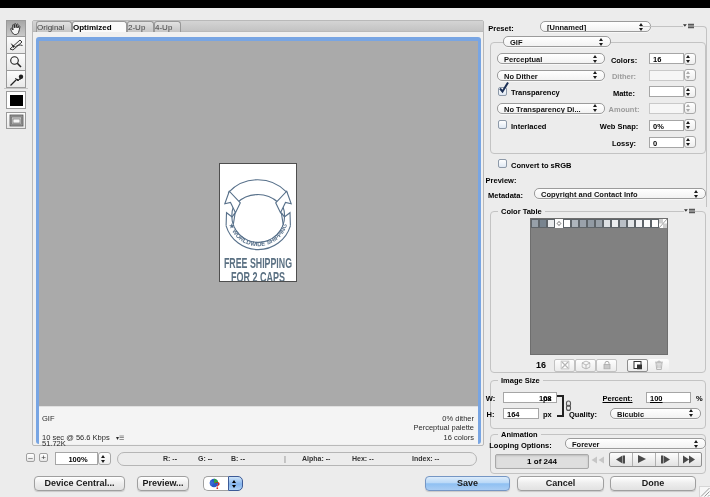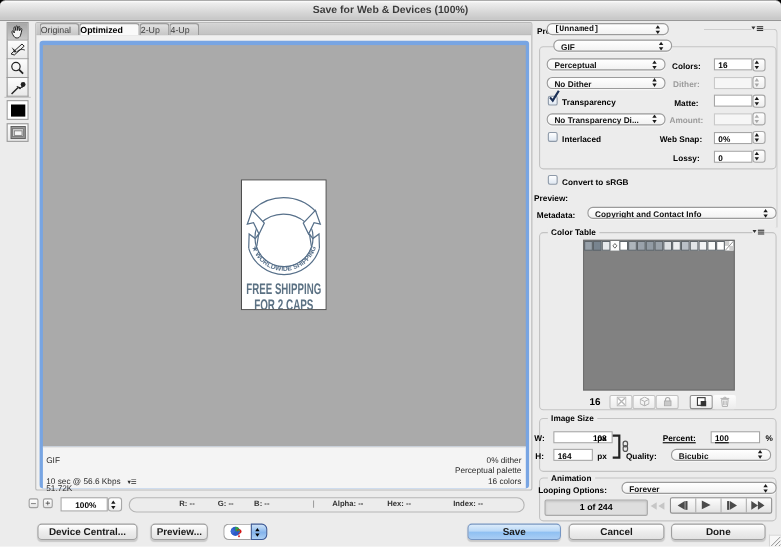--- a/index.html
+++ b/index.html
@@ -46,21 +46,20 @@
 .cbt svg{position:absolute;left:50%;top:50%;transform:translate(-50%,-50%);}
 
 .tab{height:11px;background:linear-gradient(#e2e2e2,#c6c6c6);border:1px solid #989898;border-bottom:none;border-radius:3px 3px 0 0;color:#3f3f3f;text-align:left;line-height:11px;font-size:8px;margin-left:-1px;}
 .tab.sel{background:#fafafa;color:#000;font-weight:bold;z-index:2;}
 
 </style>
 </head>
 <body>
 <div id="root">
   <div style="position:absolute;left:0;top:0;width:710px;height:8px;background:#000;"></div>
-  <div id="titlebar">Save for Web &amp; Devices (100%)</div>
 
   <div class="tool first sel" style="top:20px;" id="t-hand">
     <svg width="14" height="14" viewBox="0 0 14 14">
         <path d="M4.5 12 C3 10.5 2 8.5 1.8 7 C1.7 6 2.8 5.8 3.2 6.6 L4 8 L3.6 3.4 C3.5 2.4 4.7 2.3 4.9 3.2 L5.4 5.8 L5.5 2.3 C5.5 1.3 6.8 1.3 6.9 2.3 L7.1 5.7 L7.7 2.6 C7.9 1.7 9.1 1.9 9 2.8 L8.8 6 L9.6 4.3 C10 3.5 11.1 3.9 10.9 4.8 C10.5 6.7 10.2 9 9.5 10.5 C9 11.6 8 12.5 6.7 12.5 C5.8 12.5 5.1 12.6 4.5 12 Z" fill="#f5f5f5" stroke="#222" stroke-width="0.9"></path>
       </svg>
   </div>
   <div class="tool" style="top:37px;" id="t-slice">
     <svg width="15" height="14" viewBox="0 0 15 14">
         <path d="M1 11 L11 2 L13 4 L4 12 Z" fill="#eee" stroke="#222" stroke-width="0.9"></path>
         <path d="M1.5 5 L6 8.5 L4.5 10 Z" fill="#222"></path>
@@ -139,21 +138,21 @@
           </g>
         <defs>
             <path id="arcpath" d="M10.08 60.82 A 30.2 30.2 0 0 0 68.42 60.82"></path>
           </defs>
         <text font-size="6.1" font-weight="bold" fill="#57708a" font-family="Liberation Sans,sans-serif" letter-spacing="0.02"><textPath href="#arcpath" startOffset="0.5">★ WORLDWIDE SHIPPING</textPath></text>
       </svg>
     </div>
   </div>
 
   <div class="lb r" style="left:480px;top:23.5px;width:42px;">Preset:</div>
-  <div class="popup" style="left:497px;top:21px;width:111px;font-family:Liberation Mono, monospace;">[Unnamed]<span class="ud">
+  <div class="popup" style="left:540px;top:21px;width:111px;">[Unnamed]<span class="ud">
         <i class="u"></i>
         <i class="d"></i>
       </span></div>
   <div class="abs" style="left:640px;top:26px;width:67px;height:181px;border-top:1px solid #c3c3c3;border-right:1px solid #c3c3c3;border-radius:0 4px 0 0;"></div>
   <div class="abs pmenu" id="pm1" style="left:683px;top:23px;background:#ececec;">
     <svg width="11" height="6" viewBox="0 0 11 6">
         <path d="M0 1.2 L3.8 1.2 L1.9 3.8 Z" fill="#333"></path>
         <rect x="5" y="0.8" width="6" height="1" fill="#333"></rect>
         <rect x="5" y="2.5" width="6" height="1" fill="#333"></rect>
         <rect x="5" y="4.2" width="6" height="1" fill="#333"></rect>

